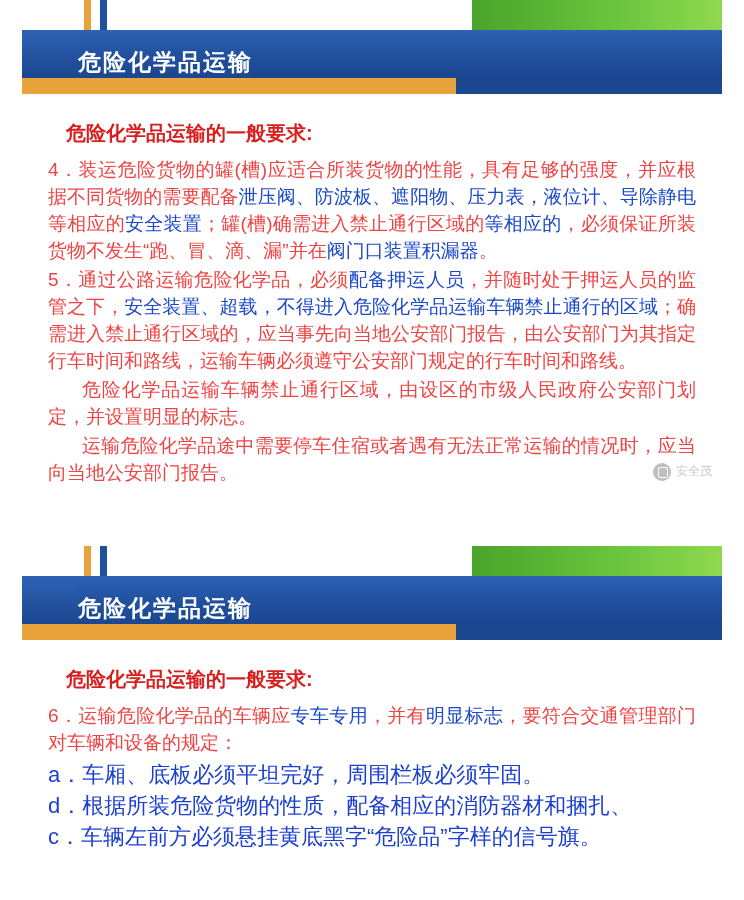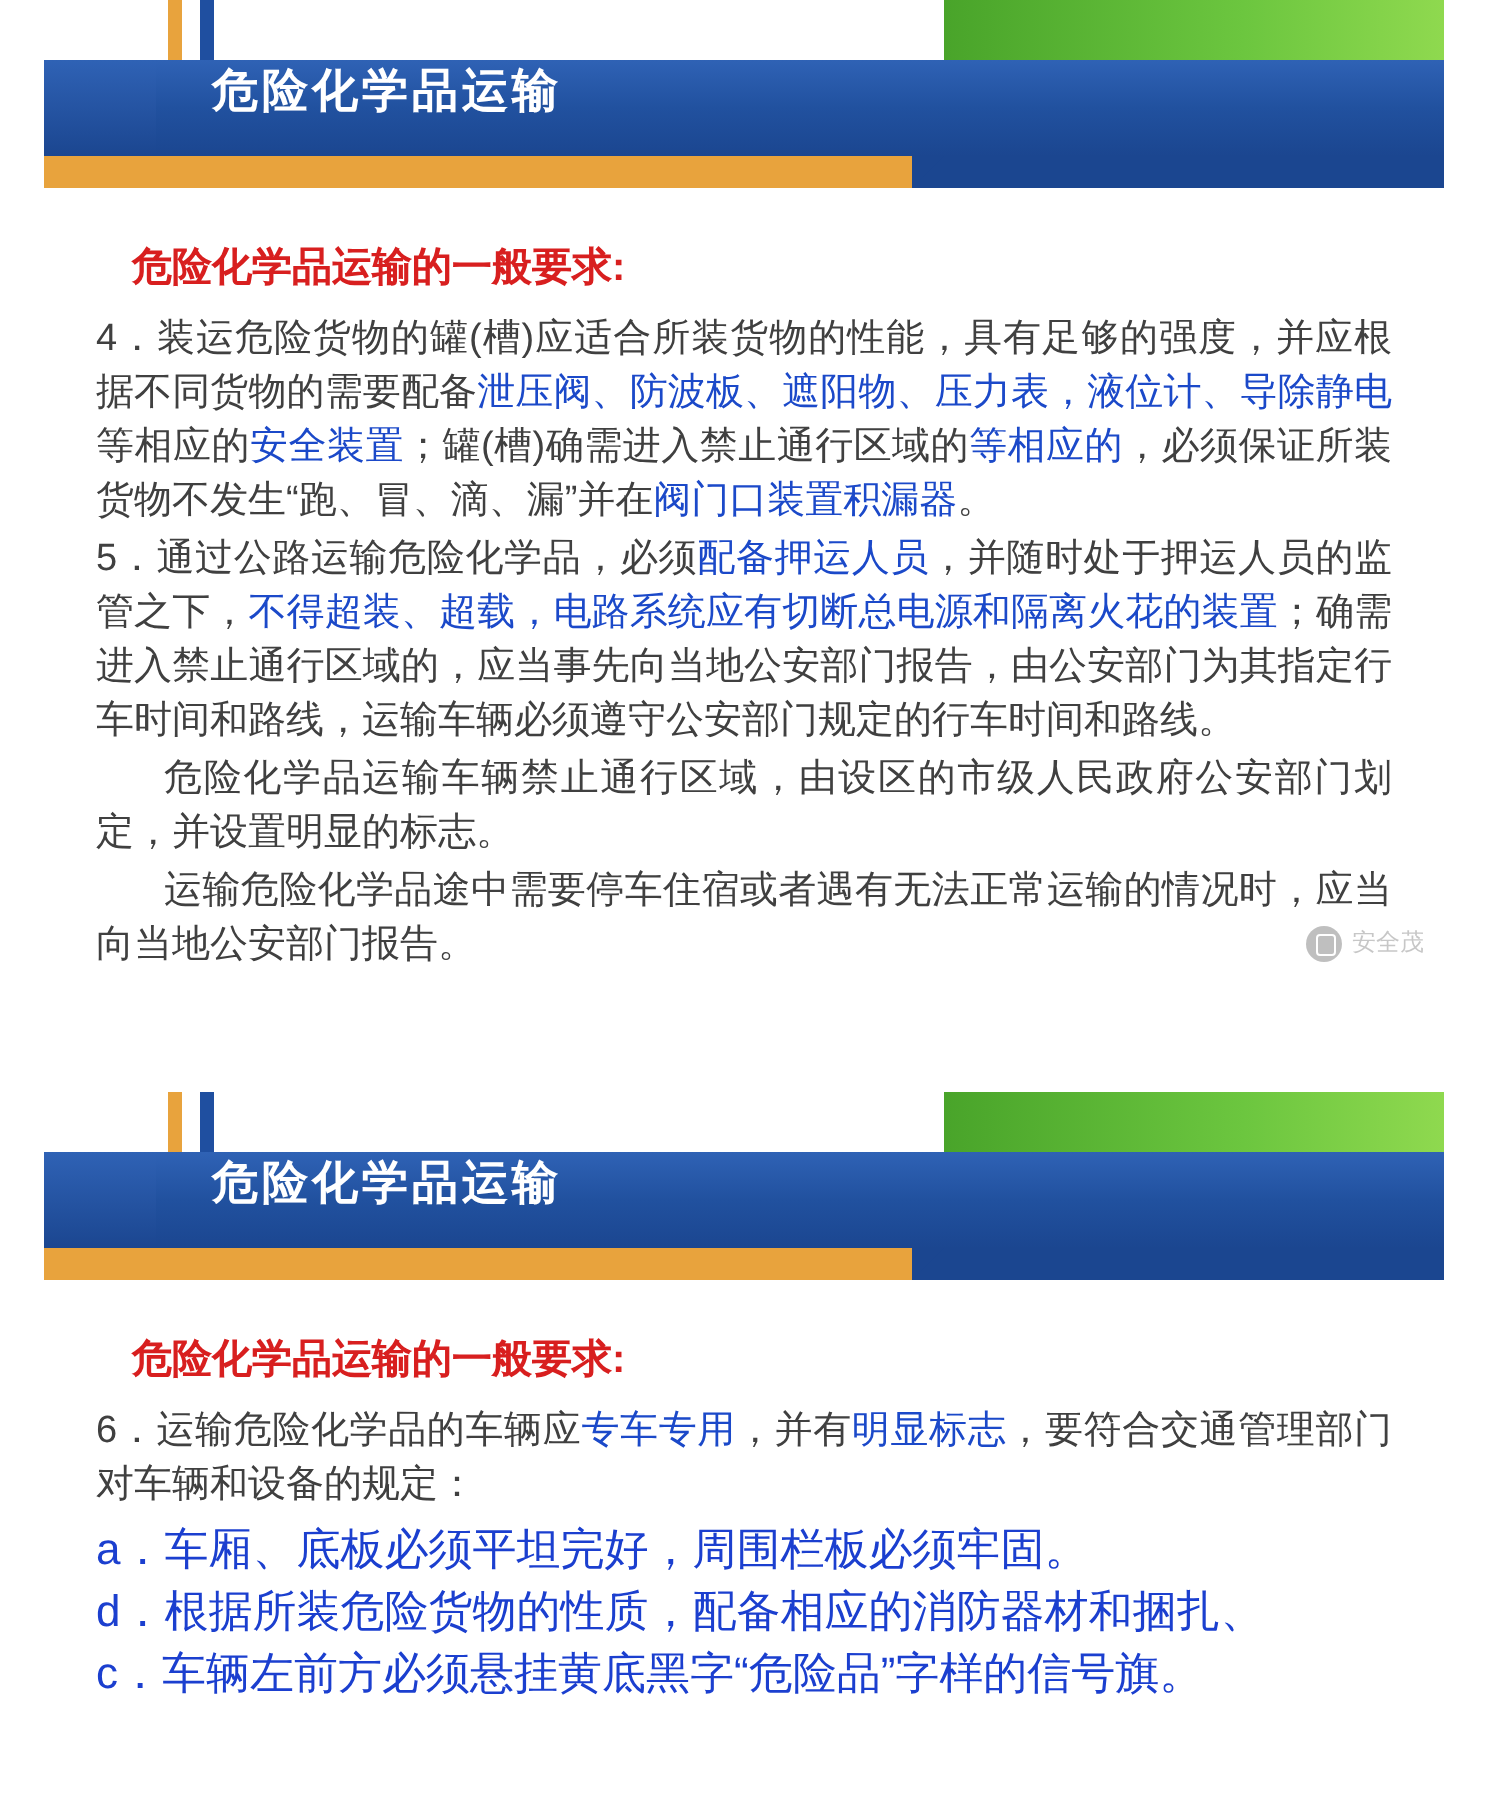--- a/index.html
+++ b/index.html
@@ -51,22 +51,21 @@
   }
   .topband .tick.t1 { left: 62px; }
   .topband .tick.t2 { left: 78px; background: #1f4fa0; }
 
   
   .titlebar {
     position: relative;
     height: 48px;
     background: linear-gradient(180deg, #2f62b5 0%, #21519f 50%, #1b4690 100%);
     display: flex;
-    align-items: flex-start;
-    gap: 28px;
+    align-items: flex-end;
   }
   .titlebar .accent-left {
     width: 56px;
     height: 48px;
     background: linear-gradient(180deg, #2f62b5 0%, #1b4690 100%);
   }
   .titlebar .title-text {
     color: #ffffff;
     font-size: 23px;
     font-weight: bold;
@@ -109,21 +108,21 @@
   }
   .para.indent2 { text-indent: 34px; }
   .blue { color: #1b49c9; }
   .bluelist {
     color: #1b3fcf;
     font-size: 22px;
     line-height: 1.42;
     margin: 0;
     font-family: "Liberation Sans", sans-serif;
   }
-  .black { color: #404040; }
+  .black { color: #ef4444; }
 
   
   .watermark {
     position: absolute;
     right: 10px;
     bottom: 16px;
     display: flex;
     align-items: center;
     gap: 5px;
     opacity: 0.55;
@@ -175,21 +174,21 @@
     </div>
 
     <div class="body-area">
       <div class="subhead">危险化学品运输的一般要求:</div>
 
       <p class="para">
         <span class="black"> 4．装运危险货物的罐(槽)应适合所装货物的性能，具有足够的强度，并应根据不同货物的需要配备</span><span class="blue">泄压阀、防波板、遮阳物、压力表，液位计、导除静电</span><span class="black">等相应的</span><span class="blue">安全装置</span><span class="black">；罐(槽)确需进入禁止通行区域的</span><span class="blue">等相应的</span><span class="black">，必须保证所装货物不发生“跑、冒、滴、漏”并在</span><span class="blue">阀门口装置积漏器</span><span class="black">。</span>
       </p>
 
       <p class="para">
-        <span class="black">5．通过公路运输危险化学品，必须</span><span class="blue">配备押运人员</span><span class="black">，并随时处于押运人员的监管之下，</span><span class="blue">不得超装、超载，电路系统应有切断总电源和隔离火花的装置</span><span class="black">；确需进入禁止通行区域的，应当事先向当地公安部门报告，由公安部门为其指定行车时间和路线，运输车辆必须遵守公安部门规定的行车时间和路线。</span>
+        <span class="black">5．通过公路运输危险化学品，必须</span><span class="blue">配备押运人员</span><span class="black">，并随时处于押运人员的监管之下，</span><span class="blue">安全装置、超载，不得进入危险化学品运输车辆禁止通行的区域</span><span class="black">；确需进入禁止通行区域的，应当事先向当地公安部门报告，由公安部门为其指定行车时间和路线，运输车辆必须遵守公安部门规定的行车时间和路线。</span>
       </p>
 
       <p class="para indent2">
         <span class="black">危险化学品运输车辆禁止通行区域，由设区的市级人民政府公安部门划定，并设置明显的标志。</span>
       </p>
 
       <p class="para indent2">
         <span class="black">运输危险化学品途中需要停车住宿或者遇有无法正常运输的情况时，应当向当地公安部门报告。</span>
       </p>
 

